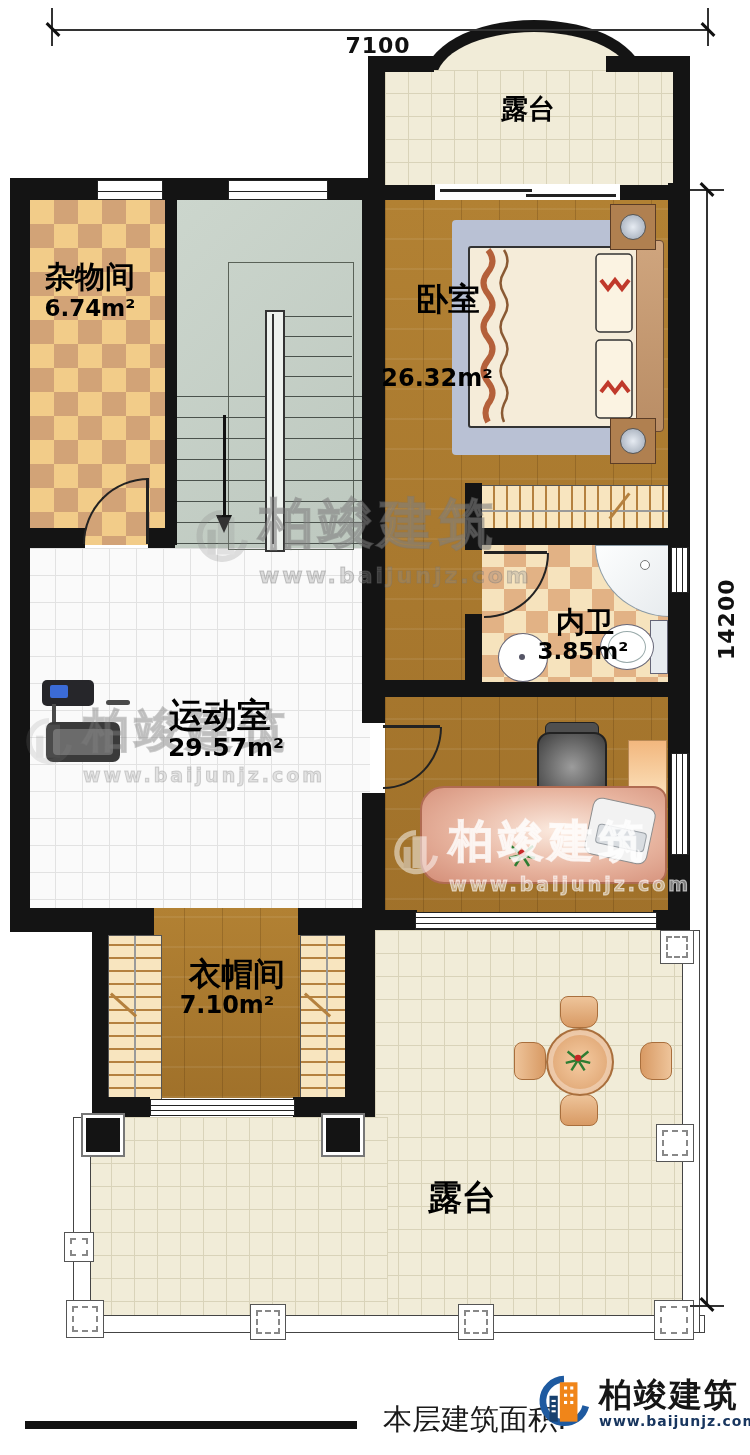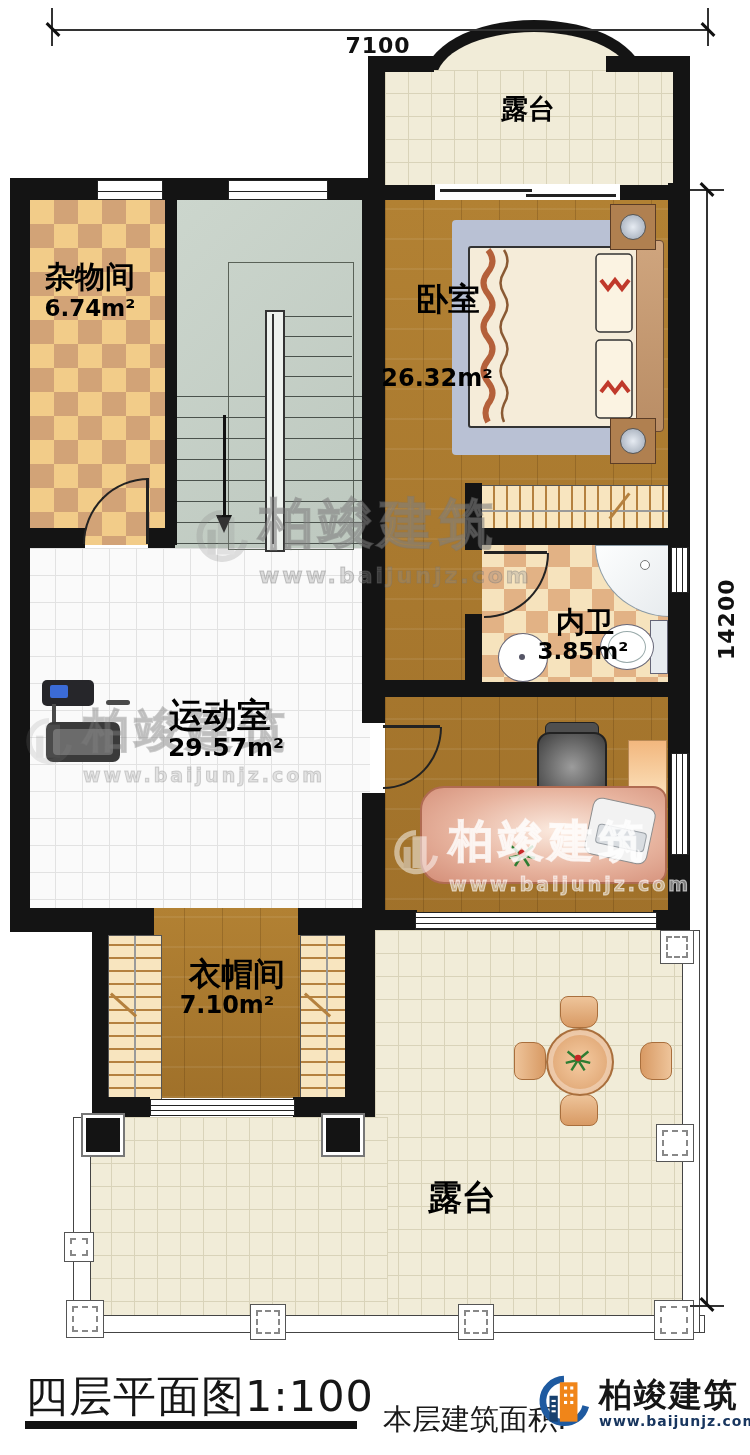--- a/index.html
+++ b/index.html
@@ -279,21 +279,20 @@
   <div class="tick" style="left:699px;top:28px;"></div>
   <div class="dimtxt" style="left:378px;top:33px;transform:translateX(-50%);">7100</div>
 
   <div class="dimline" style="left:706px;top:190px;width:2px;height:1117px;"></div>
   <div class="dimline" style="left:690px;top:189px;width:34px;height:1.5px;"></div>
   <div class="dimline" style="left:690px;top:1305px;width:34px;height:1.5px;"></div>
   <div class="tick" style="left:698px;top:188px;"></div>
   <div class="tick" style="left:698px;top:1303px;"></div>
   <div class="dimtxt" style="left:714px;top:660px;transform:rotate(-90deg);transform-origin:left top;">14200</div>
 
-  <div class="ftTitle" style="left:25px;top:1368px;">四层平面图1:100</div>
   <div class="abs" style="left:25px;top:1421px;width:332px;height:8px;background:#111;"></div>
   <div class="ftNote" style="left:383px;top:1400px;">本层建筑面积:</div>
 
   <div class="brand" style="left:537px;top:1374px;">
     <svg width="54" height="58" viewBox="0 0 52 56">
       <path d="M26 5 A 21 21 0 1 0 47 31" fill="none" stroke="#1e5aa0" stroke-width="6.5"></path>
       <rect x="22" y="8" width="17" height="38" fill="#f08519"></rect>
       <rect x="12" y="21" width="8" height="25" fill="#17406e"></rect>
       <g fill="#fff">
         <rect x="26" y="12" width="3" height="3"></rect>

